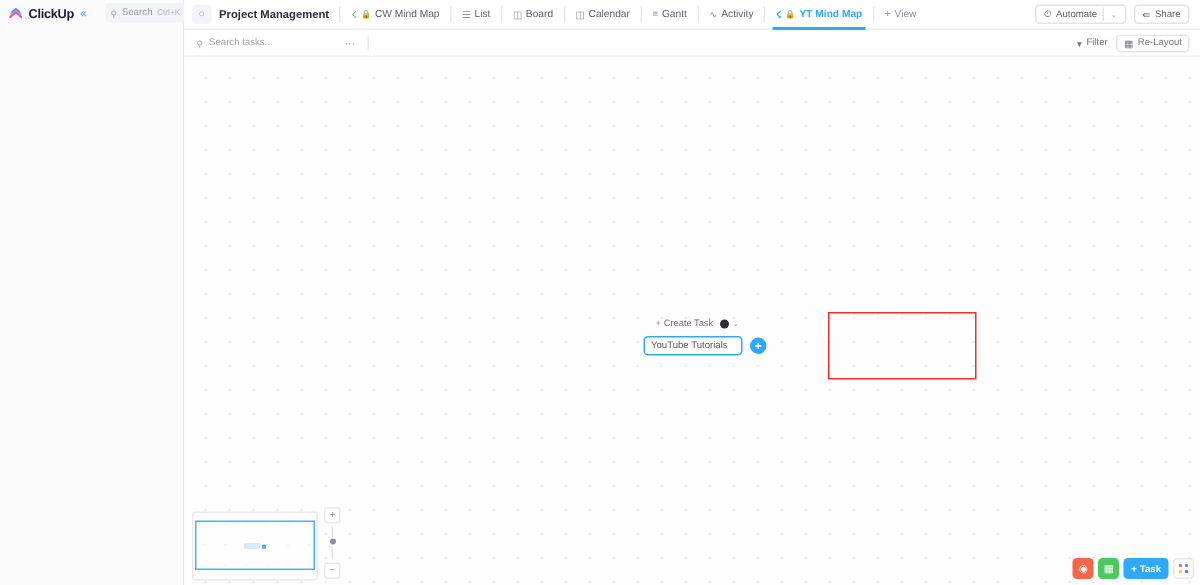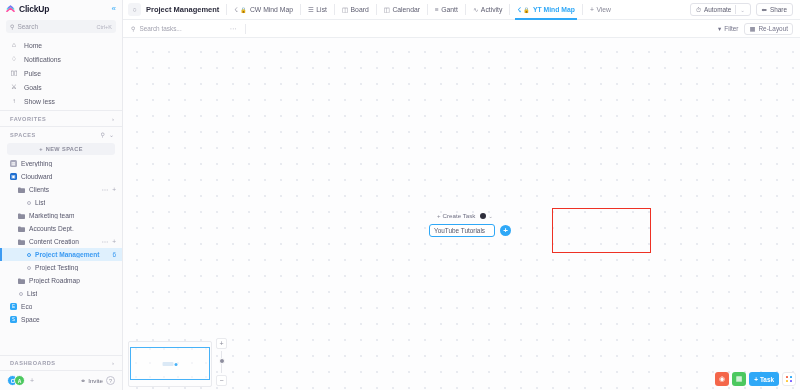--- a/index.html
+++ b/index.html
@@ -13,21 +13,21 @@
   }
   .app { display: flex; width: 800px; height: 390px; position: relative; }
 
   
   .sidebar {
     width: 123px;
     height: 390px;
     background: #fbfbfc;
     border-right: 1px solid #e9eaee;
     display: flex;
-    flex-direction: column;
+    flex-direction: row;
     position: relative;
   }
   .sb-top {
     height: 18px;
     display: flex;
     align-items: center;
     padding: 0 6px;
     gap: 4px;
   }
   .logo-mark { width: 9px; height: 9px; position: relative; flex: none; }

